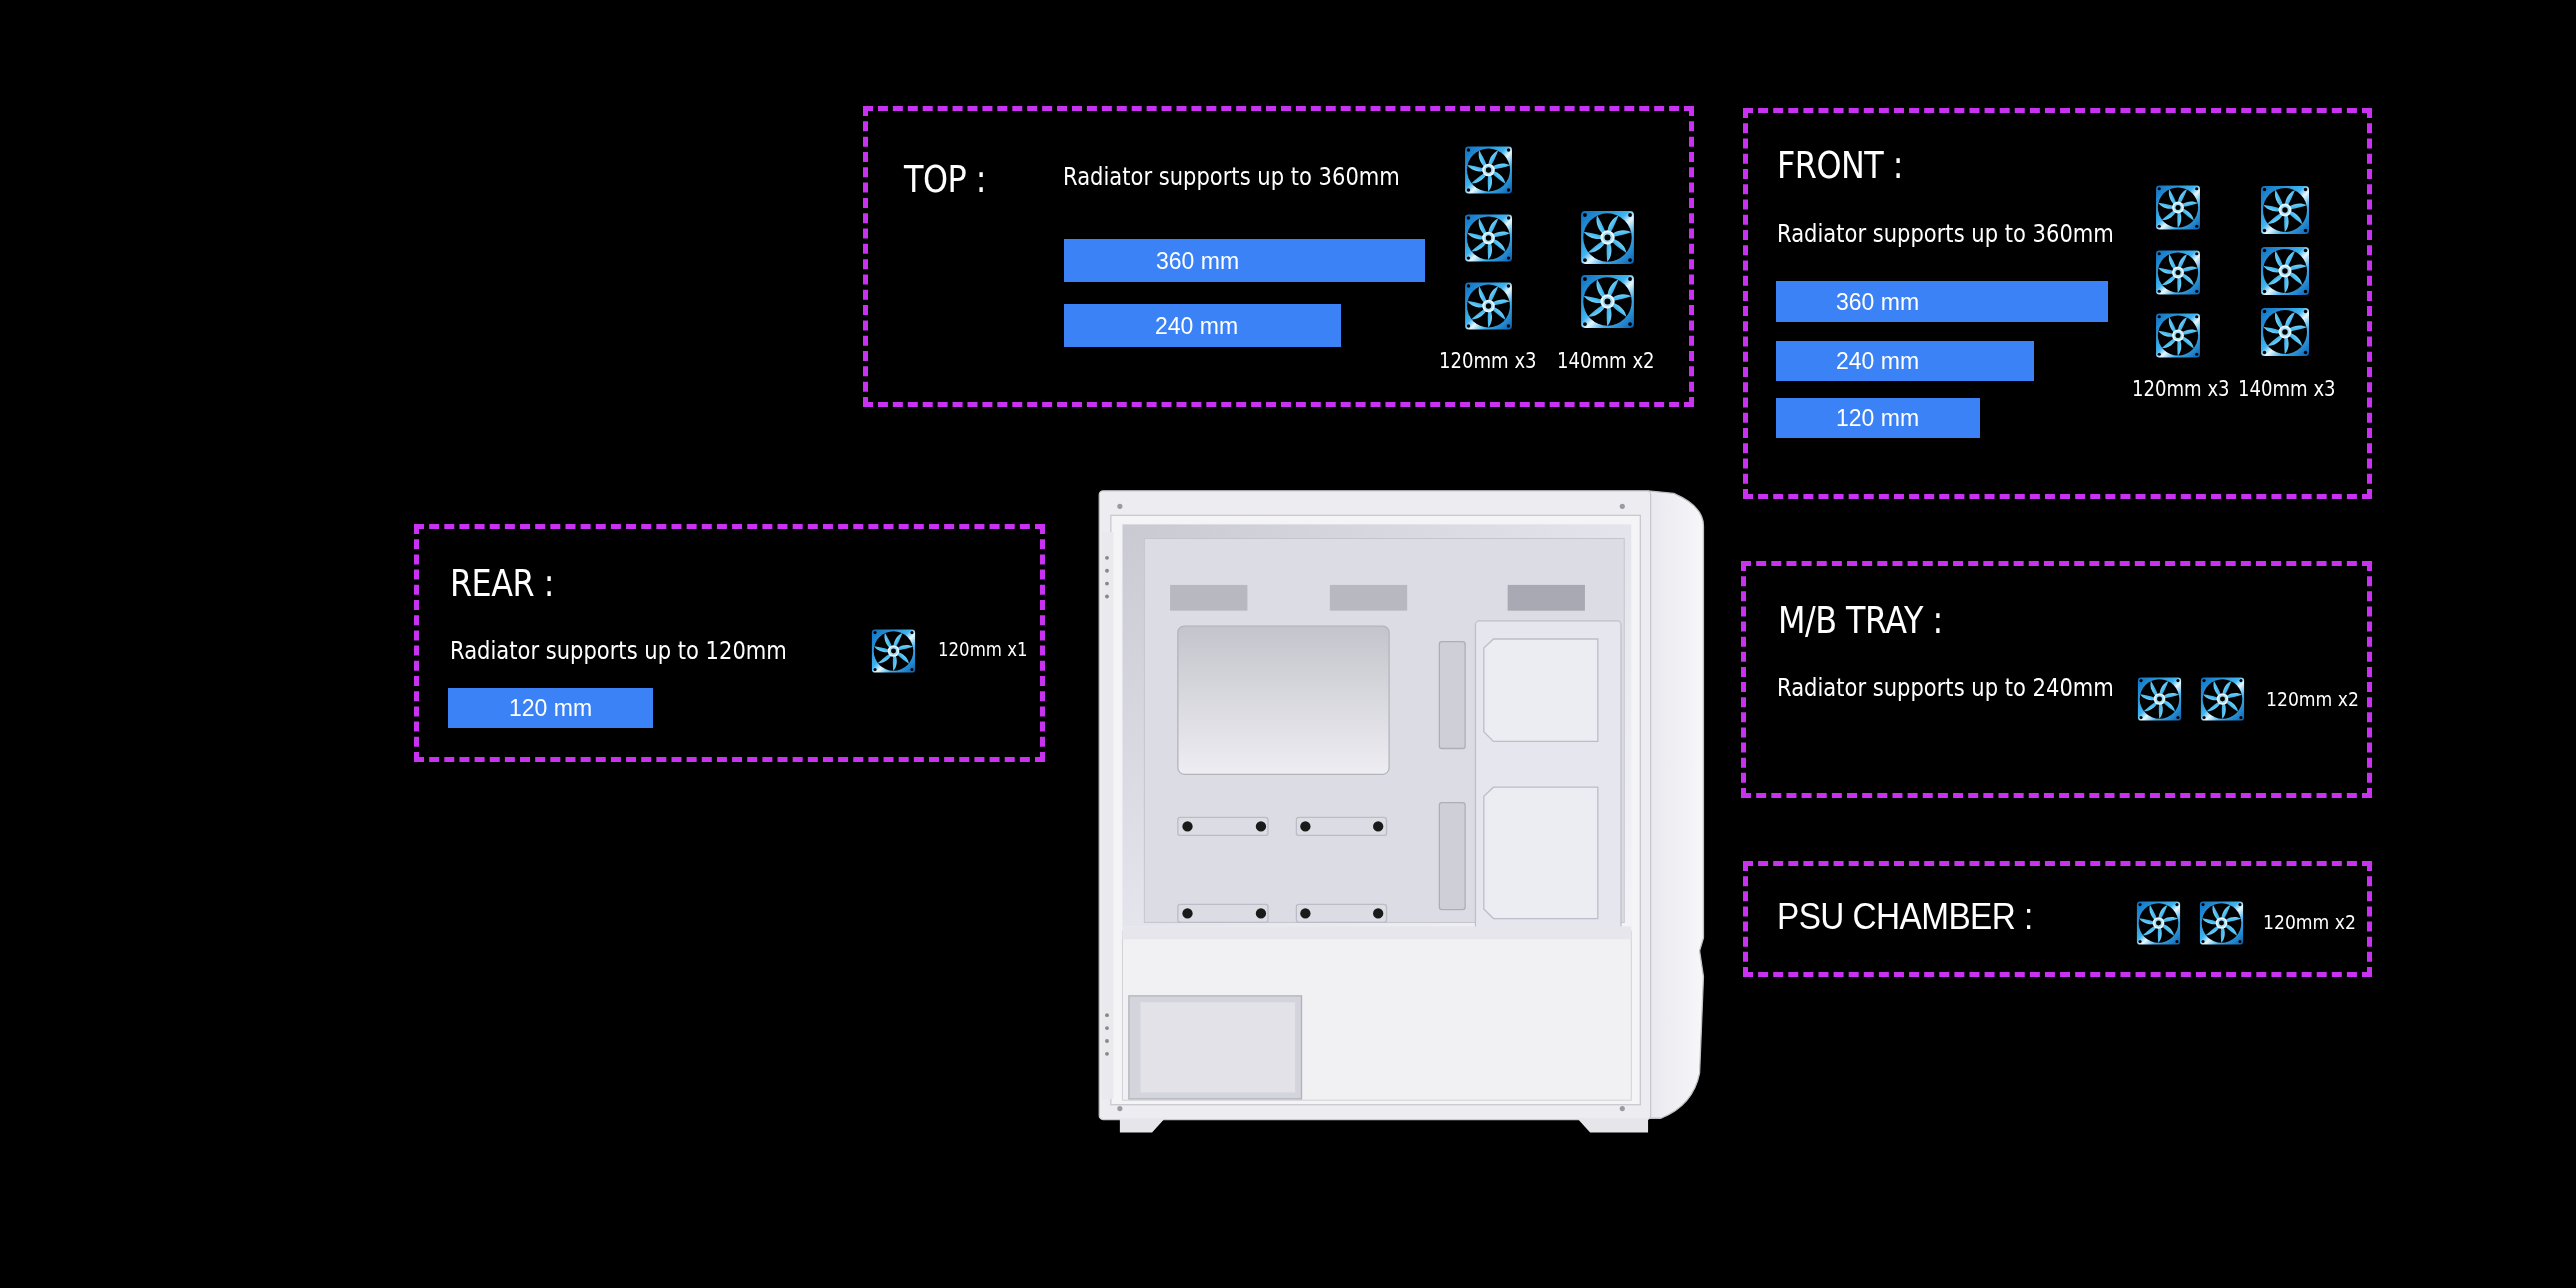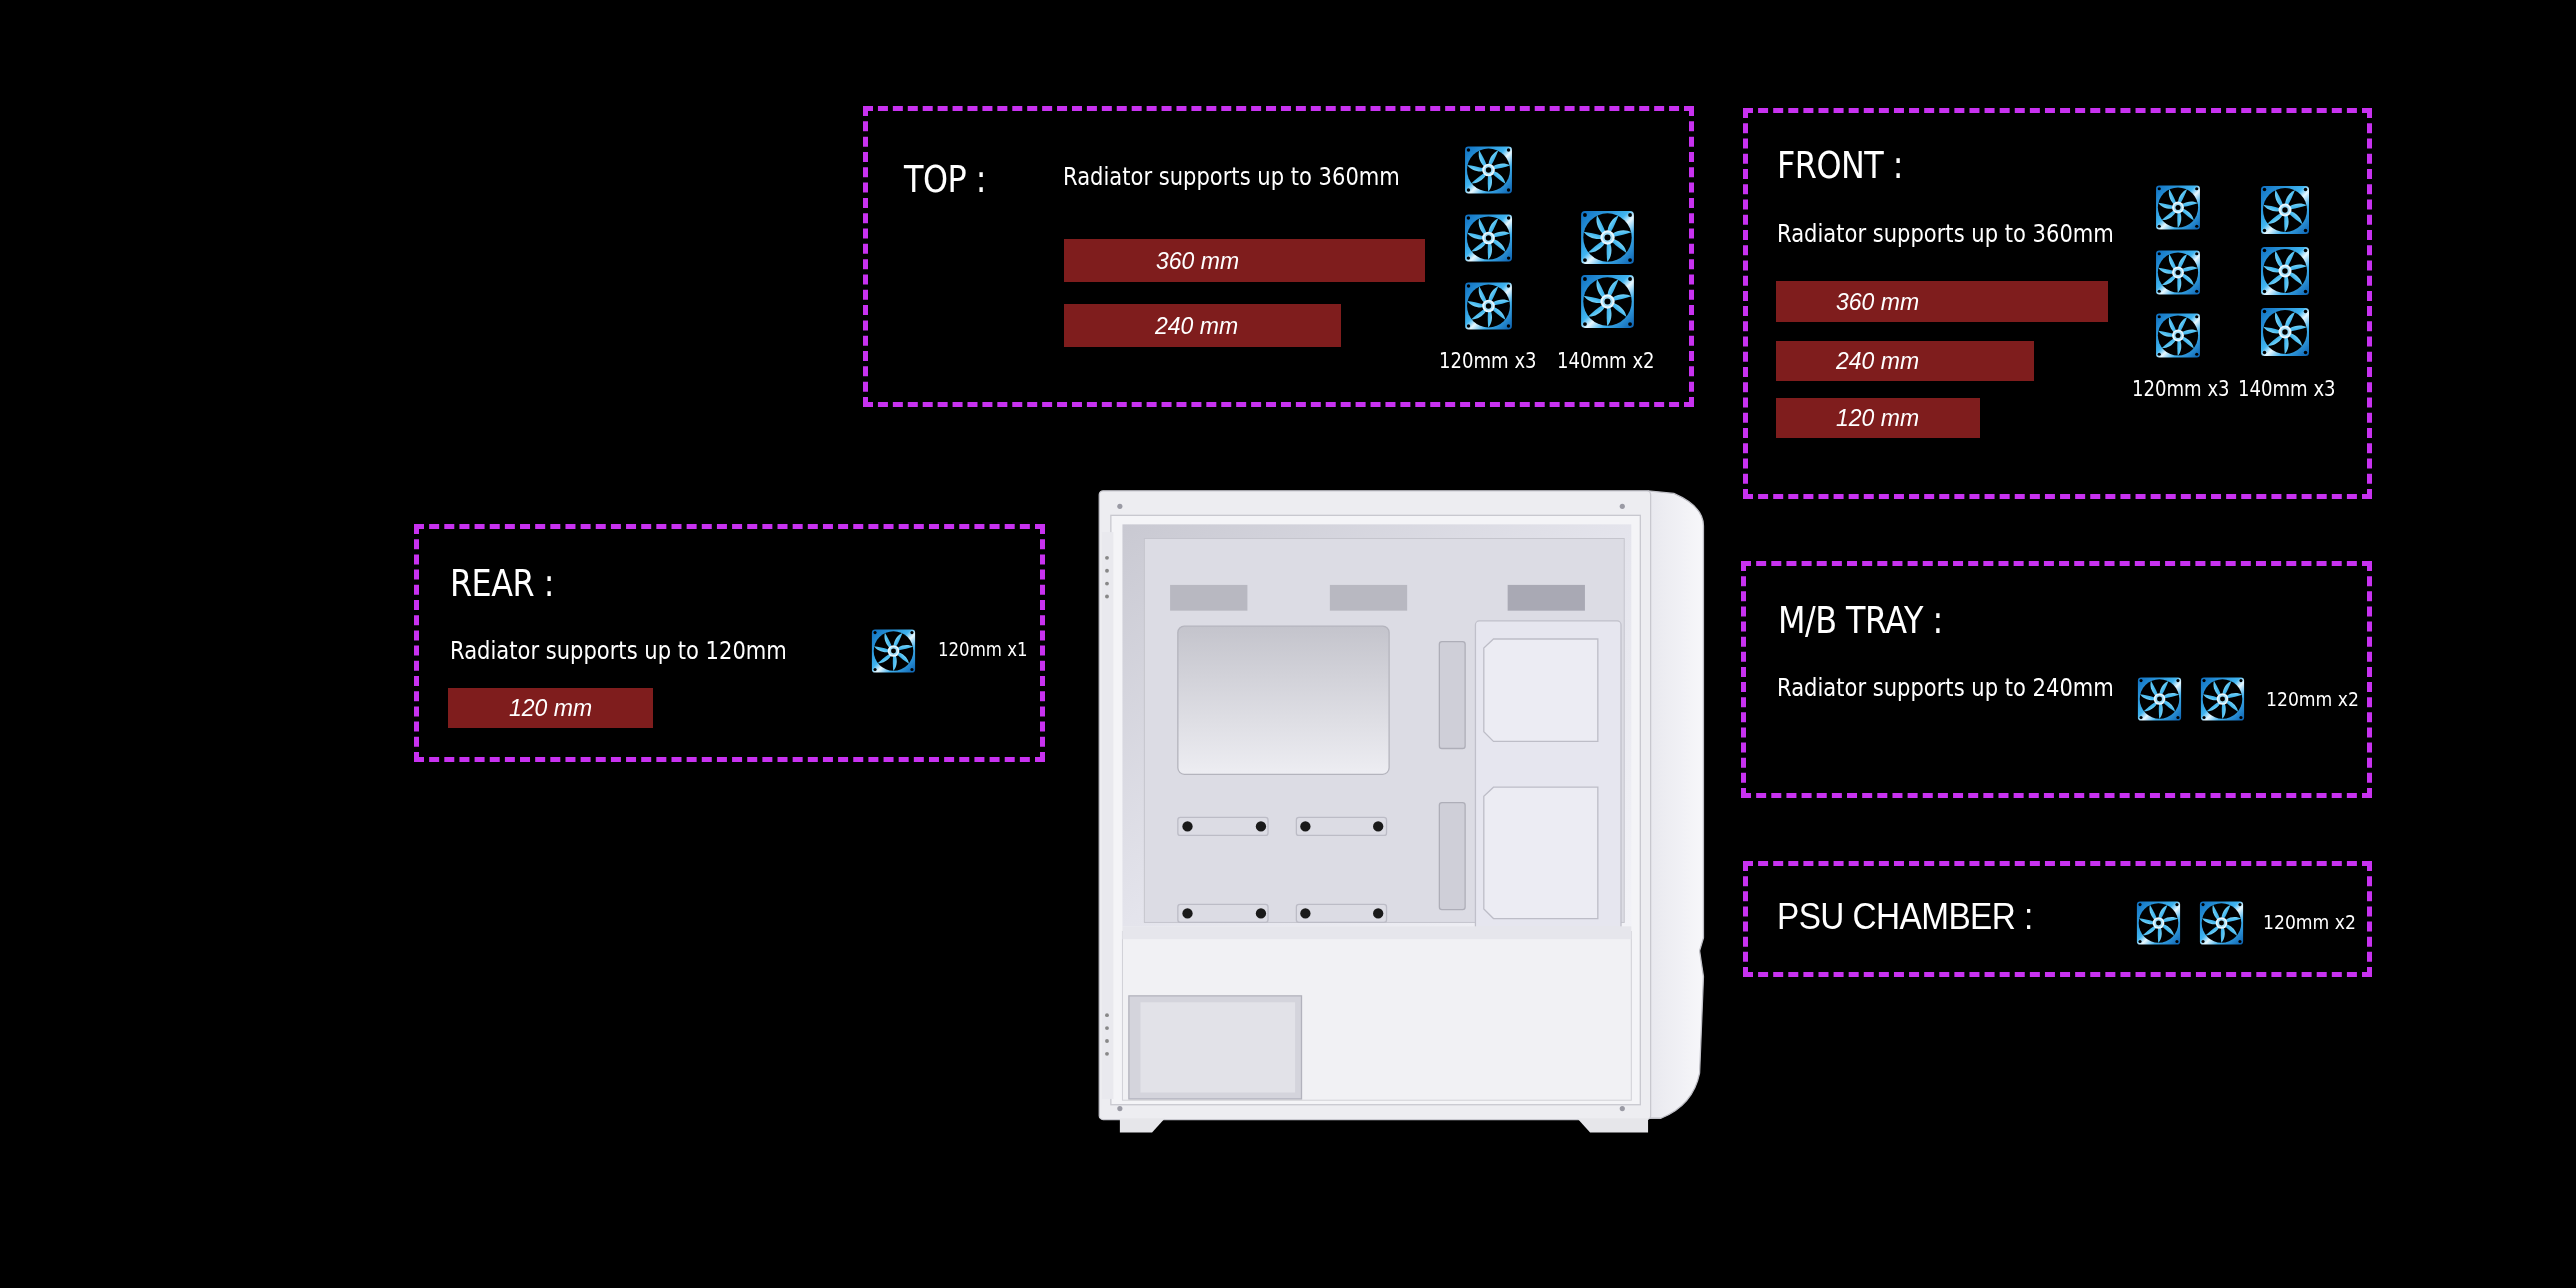--- a/index.html
+++ b/index.html
@@ -3,21 +3,21 @@
 <meta charset="utf-8">
 <style>
   html, body { margin:0; padding:0; background:#000; }
   body { width:2576px; height:1288px; position:relative; overflow:hidden;
          font-family:"DejaVu Sans Condensed","DejaVu Sans", sans-serif; color:#fff; }
   .box { position:absolute; box-sizing:border-box; border:5.2px dashed #c832f0; }
   .title { position:absolute; font-size:37px; white-space:nowrap; letter-spacing:-0.6px;
            font-family:"DejaVu Sans", sans-serif; transform:scaleX(0.86); transform-origin:left top; }
   .sub { position:absolute; font-size:24.5px; white-space:nowrap;
          font-family:"DejaVu Sans", sans-serif; transform:scaleX(0.86); transform-origin:left top; }
-  .bar { position:absolute; background:#7f1d1d;font-style:italic; }
+  .bar { position:absolute; background:#3b82f6; }
   .bar span { position:absolute; top:50%; transform:translateY(-50%); font-size:23px;
               font-family:"Liberation Sans", sans-serif; color:#fff; white-space:nowrap; }
   .fan { position:absolute; }
   .fan svg { width:100%; height:100%; display:block; }
   .fanlbl { position:absolute; font-size:21px; white-space:nowrap;
             font-family:"DejaVu Sans", sans-serif; transform:scaleX(0.86); transform-origin:left top; }
 
   
   #case { position:absolute; left:1094px; top:487px; width:616px; height:648px; }
 </style>

